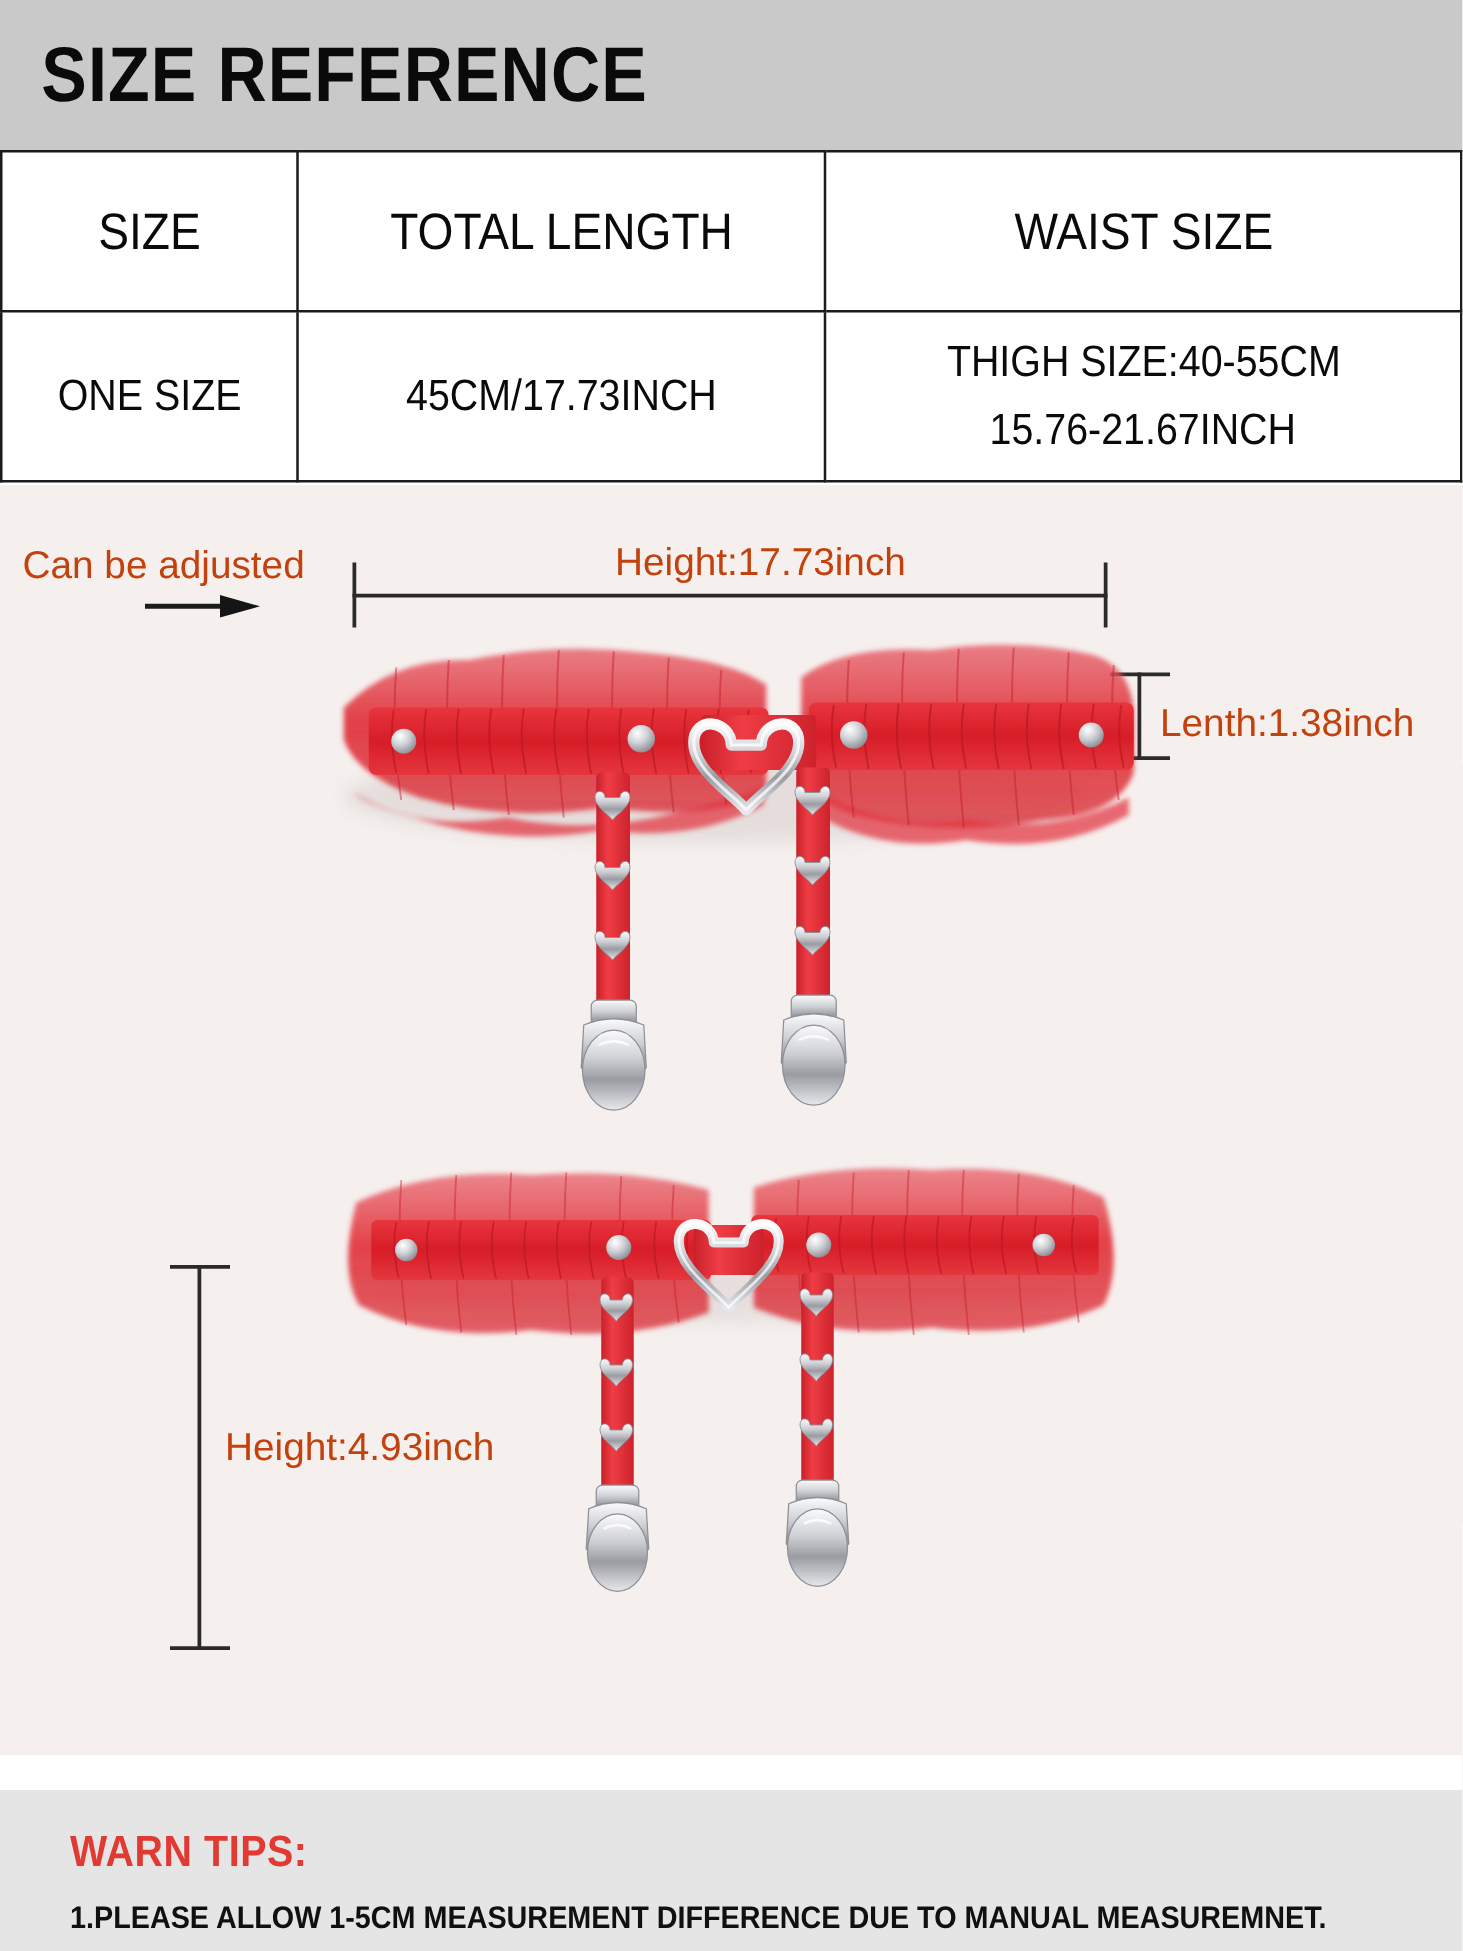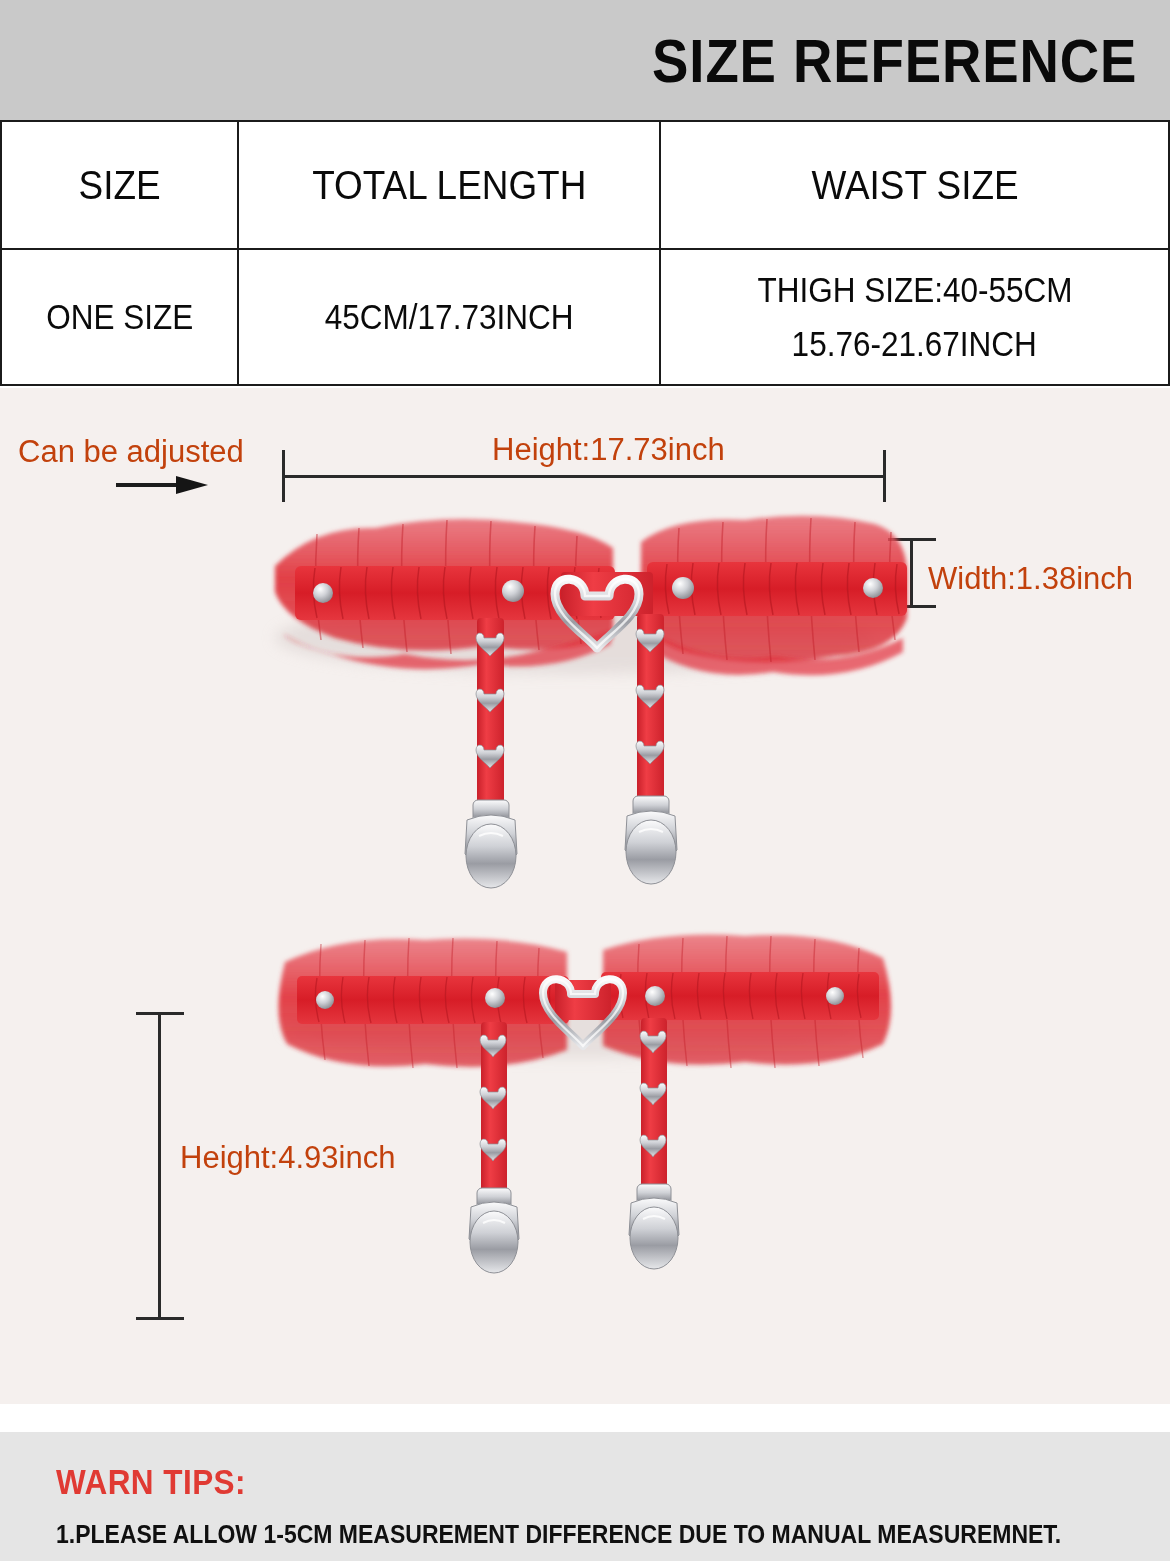--- a/index.html
+++ b/index.html
@@ -10,21 +10,21 @@
     font-family: "Liberation Sans", sans-serif;
     overflow: hidden;
   }
   .page { position: relative; width: 1170px; height: 1561px; }
 
   
   .title-banner {
     position: absolute; left: 0; top: 0;
     width: 1170px; height: 120px;
     background: #c9c9c9;
-    display: flex; align-items: center; justify-content: flex-end;
+    display: flex; align-items: center; justify-content: flex-start;
   }
   .title-text {
     font-family: "Liberation Sans Narrow", "Liberation Sans", sans-serif;
     font-size: 62px;
     font-weight: 700;
     letter-spacing: 1px;
     color: #0a0a0a;
     transform: scaleX(0.88);
     transform-origin: center;
   }
@@ -173,21 +173,21 @@
     </div>
 
     <div class="dim dim-h-cap-l"></div>
     <div class="dim dim-h-line"></div>
     <div class="dim dim-h-cap-r"></div>
     <div class="ann ann-length">Height:17.73inch</div>
 
     <div class="dim dim-w-cap-t"></div>
     <div class="dim dim-w-line"></div>
     <div class="dim dim-w-cap-b"></div>
-    <div class="ann ann-width">Width:1.38inch</div>
+    <div class="ann ann-width">Lenth:1.38inch</div>
 
     <div class="dim dim-ht-cap-t"></div>
     <div class="dim dim-ht-line"></div>
     <div class="dim dim-ht-cap-b"></div>
     <div class="ann ann-height">Height:4.93inch</div>
 
     <div class="product product-top">
       <svg width="660" height="520" viewBox="0 0 660 520">
         <defs>
           <linearGradient id="ruf1" x1="0" y1="0" x2="0" y2="1">

